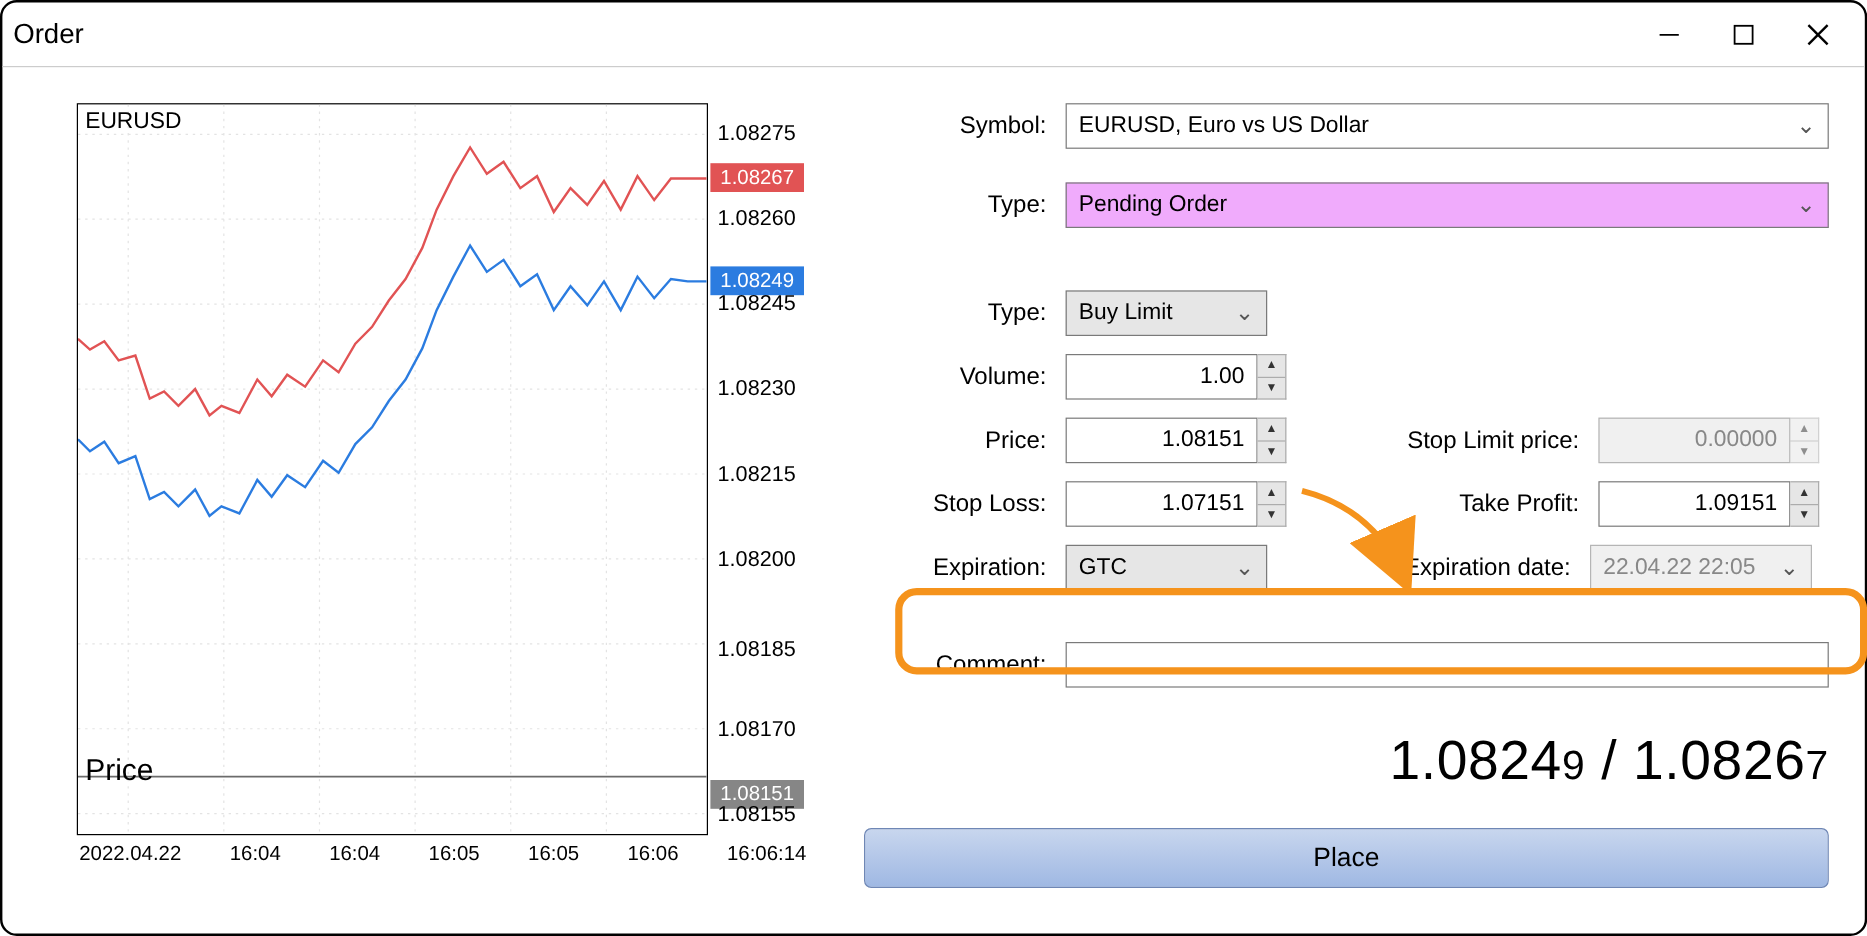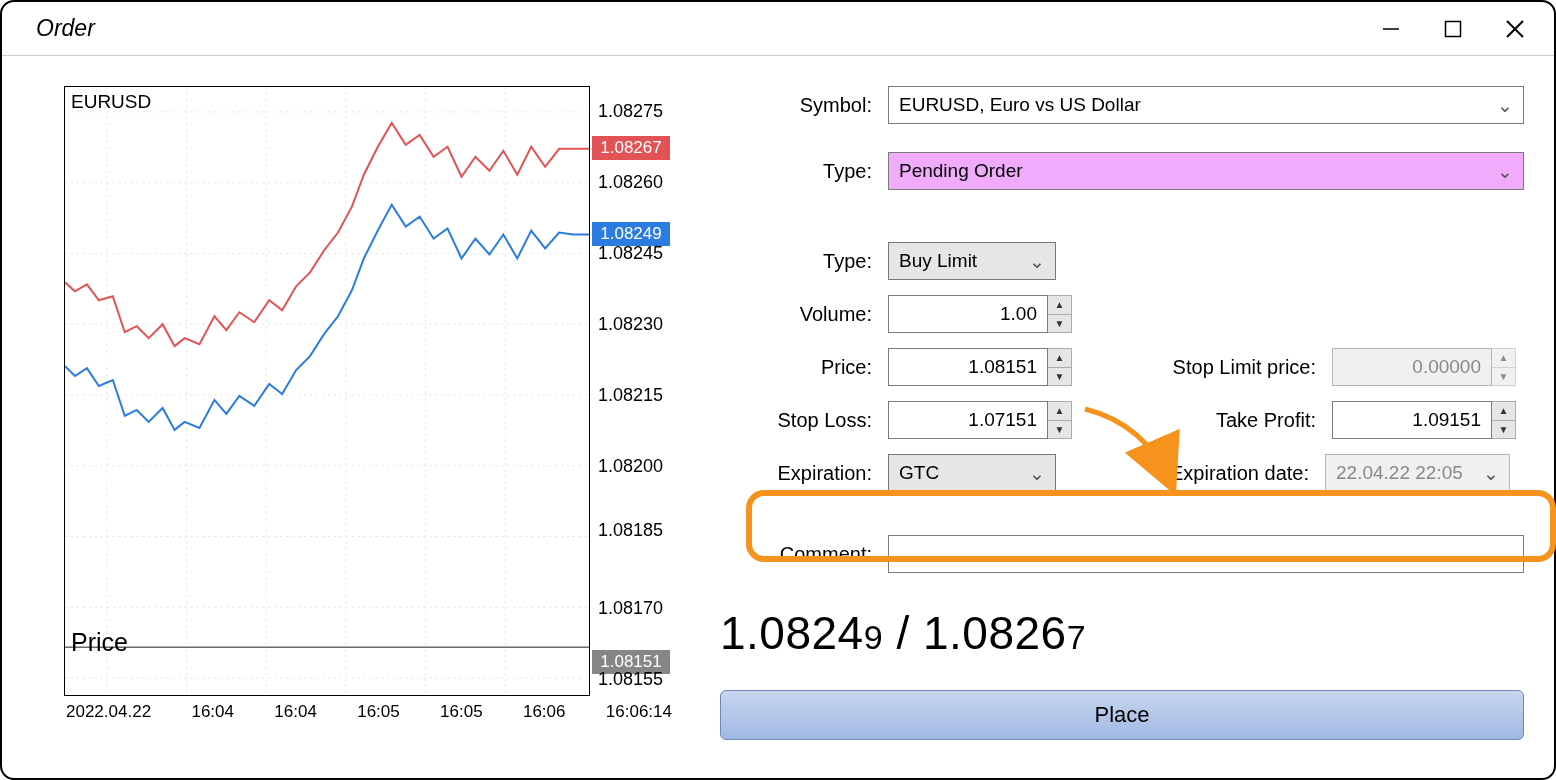--- a/index.html
+++ b/index.html
@@ -23,23 +23,22 @@
   
   .titlebar {
     display: flex;
     align-items: center;
     height: 54px;
     border-bottom: 1px solid #ccc;
     padding: 0 8px;
   }
   .titlebar .title {
     font-size: 23px;
-    margin-left: 26px;
-    color: #000;
-    font-style: italic;
+    margin-left: 1px;
+    color: #000;
   }
   .titlebar .spacer { flex: 1; }
   .titlebar .winbtn {
     width: 62px;
     height: 54px;
     display: flex;
     align-items: center;
     justify-content: center;
     color: #000;
     cursor: pointer;
@@ -205,21 +204,21 @@
   .dual-row .form-label { width: 168px; }
 
   .highlight-box {
     position: absolute;
     border: 6px solid #f5931c;
     border-radius: 18px;
     pointer-events: none;
   }
 
   .quote {
-    text-align: left;
+    text-align: right;
     font-size: 46px;
     color: #000;
     margin-top: 18px;
     font-weight: 400;
     letter-spacing: 0.5px;
   }
   .quote .sm { font-size: 34px; }
 
   .place-btn {
     margin-top: 30px;
@@ -304,21 +303,21 @@
 
         <div class="y-axis">
           <div class="tick" style="top:25px">1.08275</div>
           <div class="tag red-tag" style="top:62px">1.08267</div>
           <div class="tick" style="top:96px">1.08260</div>
           <div class="tag blue-tag" style="top:148px">1.08249</div>
           <div class="tick" style="top:167px">1.08245</div>
           <div class="tick" style="top:238px">1.08230</div>
           <div class="tick" style="top:309px">1.08215</div>
           <div class="tick" style="top:380px">1.08200</div>
-          <div class="tick" style="top:444px">1.08185</div>
+          <div class="tick" style="top:455px">1.08185</div>
           <div class="tick" style="top:522px">1.08170</div>
           <div class="tag gray-tag" style="top:576px">1.08151</div>
           <div class="tick" style="top:593px">1.08155</div>
         </div>
       </div>
 
       <div class="x-axis">
         <span>2022.04.22</span>
         <span>16:04</span>
         <span>16:04</span>

